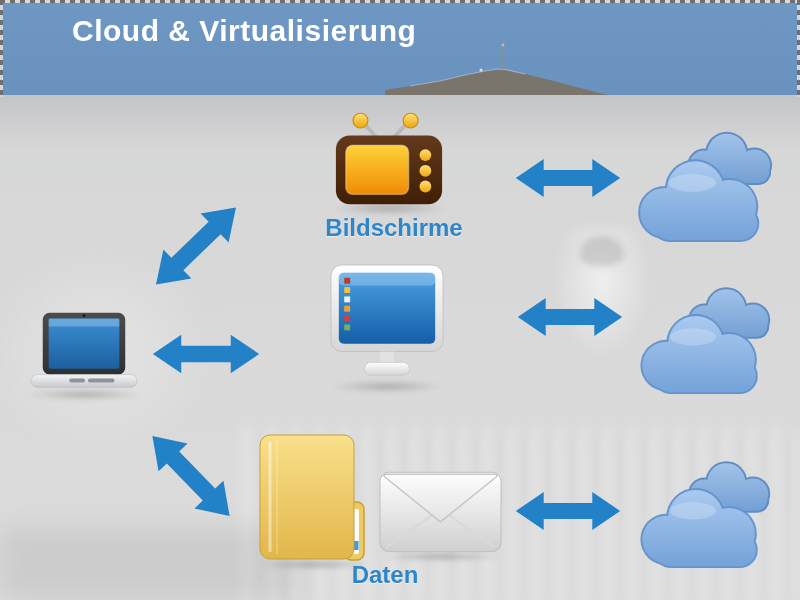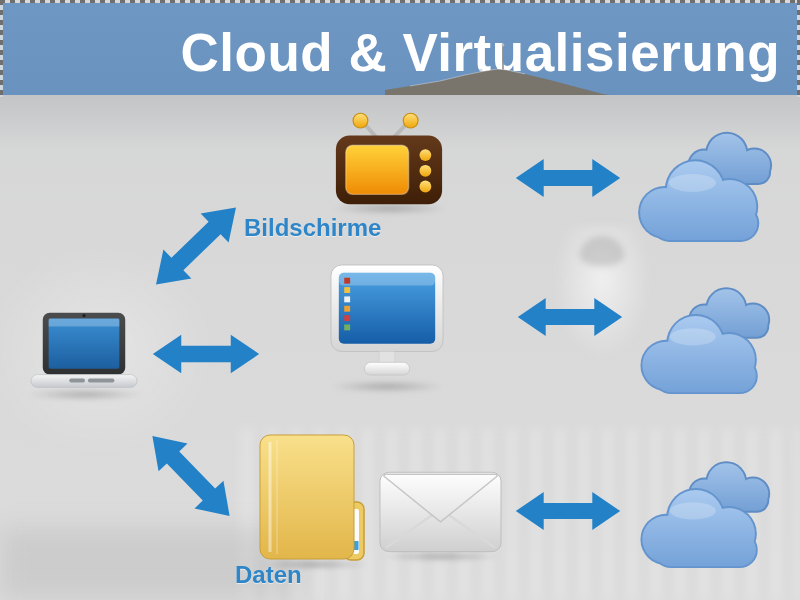--- a/index.html
+++ b/index.html
@@ -4,35 +4,35 @@
 <style>
   html,body{margin:0;padding:0;background:#e8e8e8;}
   .slide{
     position:relative;width:800px;height:600px;overflow:hidden;
     background:linear-gradient(#d4d5d6 0%,#d8d8d8 40%,#dcdcdc 100%);
     font-family:"Liberation Sans","DejaVu Sans",sans-serif;
   }
   .abs{position:absolute;}
   
   .header{left:0;top:0;width:800px;height:95px;background:linear-gradient(#6e97c3,#6a92bf);}
-  .title{left:72px;top:14px;width:700px;margin:8px;color:#ffffff;font-size:53px;font-weight:bold;letter-spacing:.5px;text-align:right;}
+  .title{left:72px;top:14px;width:700px;margin:0;color:#ffffff;font-size:30px;font-weight:bold;letter-spacing:.5px;}
   
   .ants-top{left:0;top:0;width:800px;height:3px;background:repeating-linear-gradient(90deg,#6f6f6f 0 5px,#d9d9d9 5px 10px);z-index:40;}
   .ants-left{left:0;top:0;width:3px;height:97px;background:repeating-linear-gradient(180deg,#6f6f6f 0 5px,#cdd7e2 5px 10px);z-index:40;}
   .ants-right{left:797px;top:0;width:3px;height:97px;background:repeating-linear-gradient(180deg,#6f6f6f 0 5px,#cdd7e2 5px 10px);z-index:40;}
   
   .fade-band{left:0;top:95px;width:800px;height:55px;background:linear-gradient(rgba(128,133,138,.22),rgba(128,133,138,0));}
   .blob{pointer-events:none;}
   .b-church{left:552px;top:226px;width:100px;height:135px;background:radial-gradient(ellipse at 50% 40%,rgba(255,255,255,.6),rgba(255,255,255,0) 70%);filter:blur(4px);}
   .b-dome{left:580px;top:236px;width:44px;height:30px;background:rgba(120,120,120,.25);border-radius:50% 50% 45% 45%/65% 65% 35% 35%;filter:blur(3px);}
   .b-buildings{left:240px;top:428px;width:560px;height:172px;background:repeating-linear-gradient(90deg,rgba(255,255,255,.55) 0 16px,rgba(195,195,195,.45) 16px 24px);opacity:.3;filter:blur(5px);}
   .b-light{left:-20px;top:240px;width:240px;height:220px;background:radial-gradient(ellipse,rgba(255,255,255,.3),rgba(255,255,255,0) 70%);filter:blur(10px);}
   .b-dark{left:0;top:528px;width:300px;height:72px;background:rgba(150,150,150,.22);filter:blur(12px);}
   
-  .row-label{color:#2e86c8;font-weight:bold;text-align:left;text-shadow:0 1px 1px rgba(255,255,255,.6);}
+  .row-label{color:#2e86c8;font-weight:bold;text-align:center;text-shadow:0 1px 1px rgba(255,255,255,.6);}
   .lbl-1{left:244px;top:214px;width:300px;font-size:24px;}
   .lbl-2{left:244px;top:389px;width:300px;font-size:25px;}
   .lbl-3{left:235px;top:561px;width:300px;font-size:24px;}
   
   .laptop{left:30px;top:310px;width:108px;height:84px;}
   .tv{left:330px;top:108px;width:118px;height:100px;}
   .monitor{left:328px;top:262px;width:118px;height:120px;}
   .folder{left:256px;top:432px;width:112px;height:132px;}
   .envelope{left:378px;top:464px;width:125px;height:92px;}
   .cloud1{left:633px;top:116px;width:158px;height:128px;}

